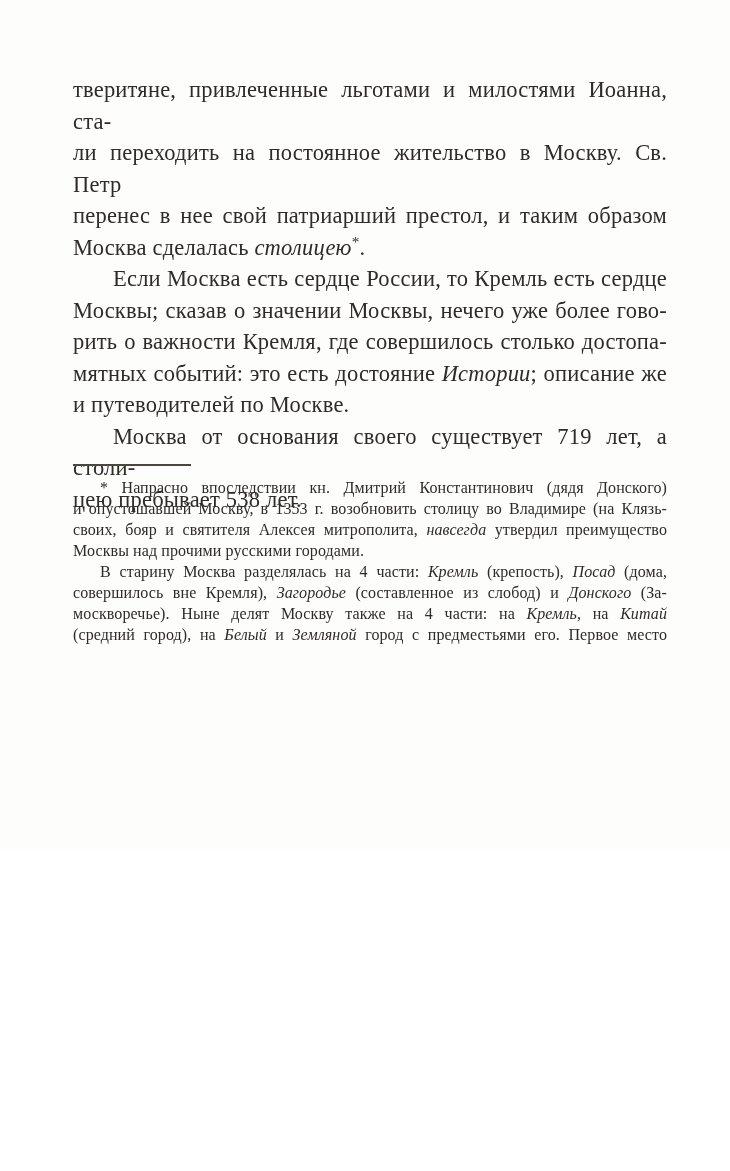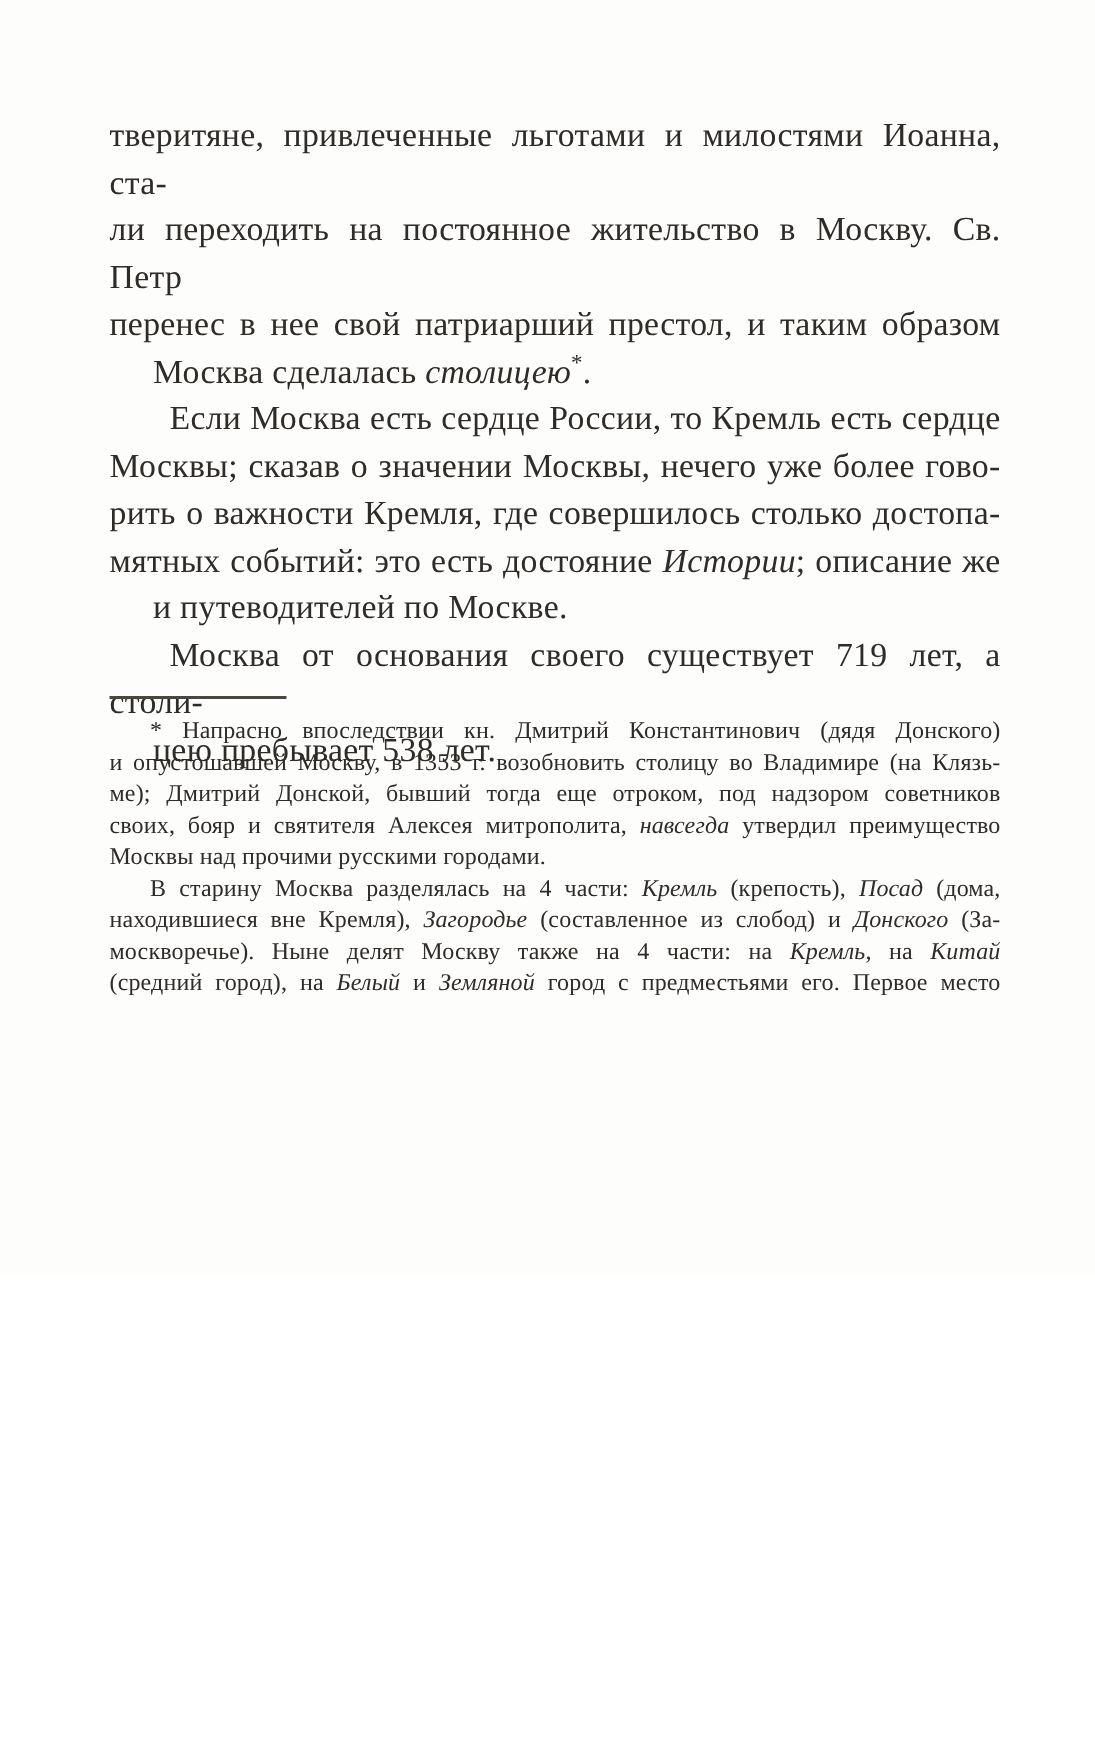--- a/index.html
+++ b/index.html
@@ -21,21 +21,21 @@
     width: 594px;
   }
   .b-line {
     font-size: 22.5px;
     line-height: 31.5px;
     letter-spacing: 0.2px;
     text-align: justify;
     text-align-last: justify;
     white-space: normal;
   }
-  .b-line.last { text-align-last: left; margin-left: 29px; }
+  .b-line.last { text-align-last: left; }
   .b-line.indent { text-indent: 40px; }
   .footnote-rule {
     position: absolute;
     left: 73px;
     top: 464px;
     width: 118px;
     height: 2px;
     background: #4a4741;
   }
   .footnote-text {
@@ -80,25 +80,24 @@
       <div class="b-line last"><span>и путеводителей по Москве.</span></div>
       <div class="b-line indent"><span>Москва от основания своего существует 719 лет, а столи-</span></div>
       <div class="b-line last"><span>цею пребывает 538 лет.</span></div>
     </div>
 
   <div class="footnote-rule"></div>
 
   <div class="footnote-text">
       <div class="f-line indent"><span>* Напрасно впоследствии кн. Дмитрий Константинович (дядя Донского)</span></div>
       <div class="f-line"><span>и опустошавшей Москву, в 1353 г. возобновить столицу во Владимире (на Клязь-</span></div>
-      <div class="f-line"><span>ме); Дмитрий Донской, бывший тогда еще отроком, под надзором советников</span></div>
       <div class="f-line"><span>своих, бояр и святителя Алексея митрополита, </span><span class="it">навсегда</span><span> утвердил преимущество</span></div>
       <div class="f-line last"><span>Москвы над прочими русскими городами.</span></div>
       <div class="f-line indent"><span>В старину Москва разделялась на 4 части: </span><span class="it">Кремль</span><span> (крепость), </span><span class="it">Посад</span><span> (дома,</span></div>
-      <div class="f-line"><span>находившиеся вне Кремля), </span><span class="it">Загородье</span><span> (составленное из слобод) и </span><span class="it">Донского</span><span> (За-</span></div>
+      <div class="f-line"><span>совершилось вне Кремля), </span><span class="it">Загородье</span><span> (составленное из слобод) и </span><span class="it">Донского</span><span> (За-</span></div>
       <div class="f-line"><span>москворечье). Ныне делят Москву также на 4 части: на </span><span class="it">Кремль</span><span>, на </span><span class="it">Китай</span></div>
       <div class="f-line"><span>(средний город), на </span><span class="it">Белый</span><span> и </span><span class="it">Земляной</span><span> город с предместьями его. Первое место</span></div>
     </div>
 
   <div class="ornament">
     <svg viewBox="0 0 160 110" width="160" height="110">
       <defs>
         <radialGradient id="berry" cx="0.38" cy="0.34" r="0.85">
           <stop offset="0" stop-color="#8a8782"></stop>
           <stop offset="0.45" stop-color="#4a4641"></stop>

